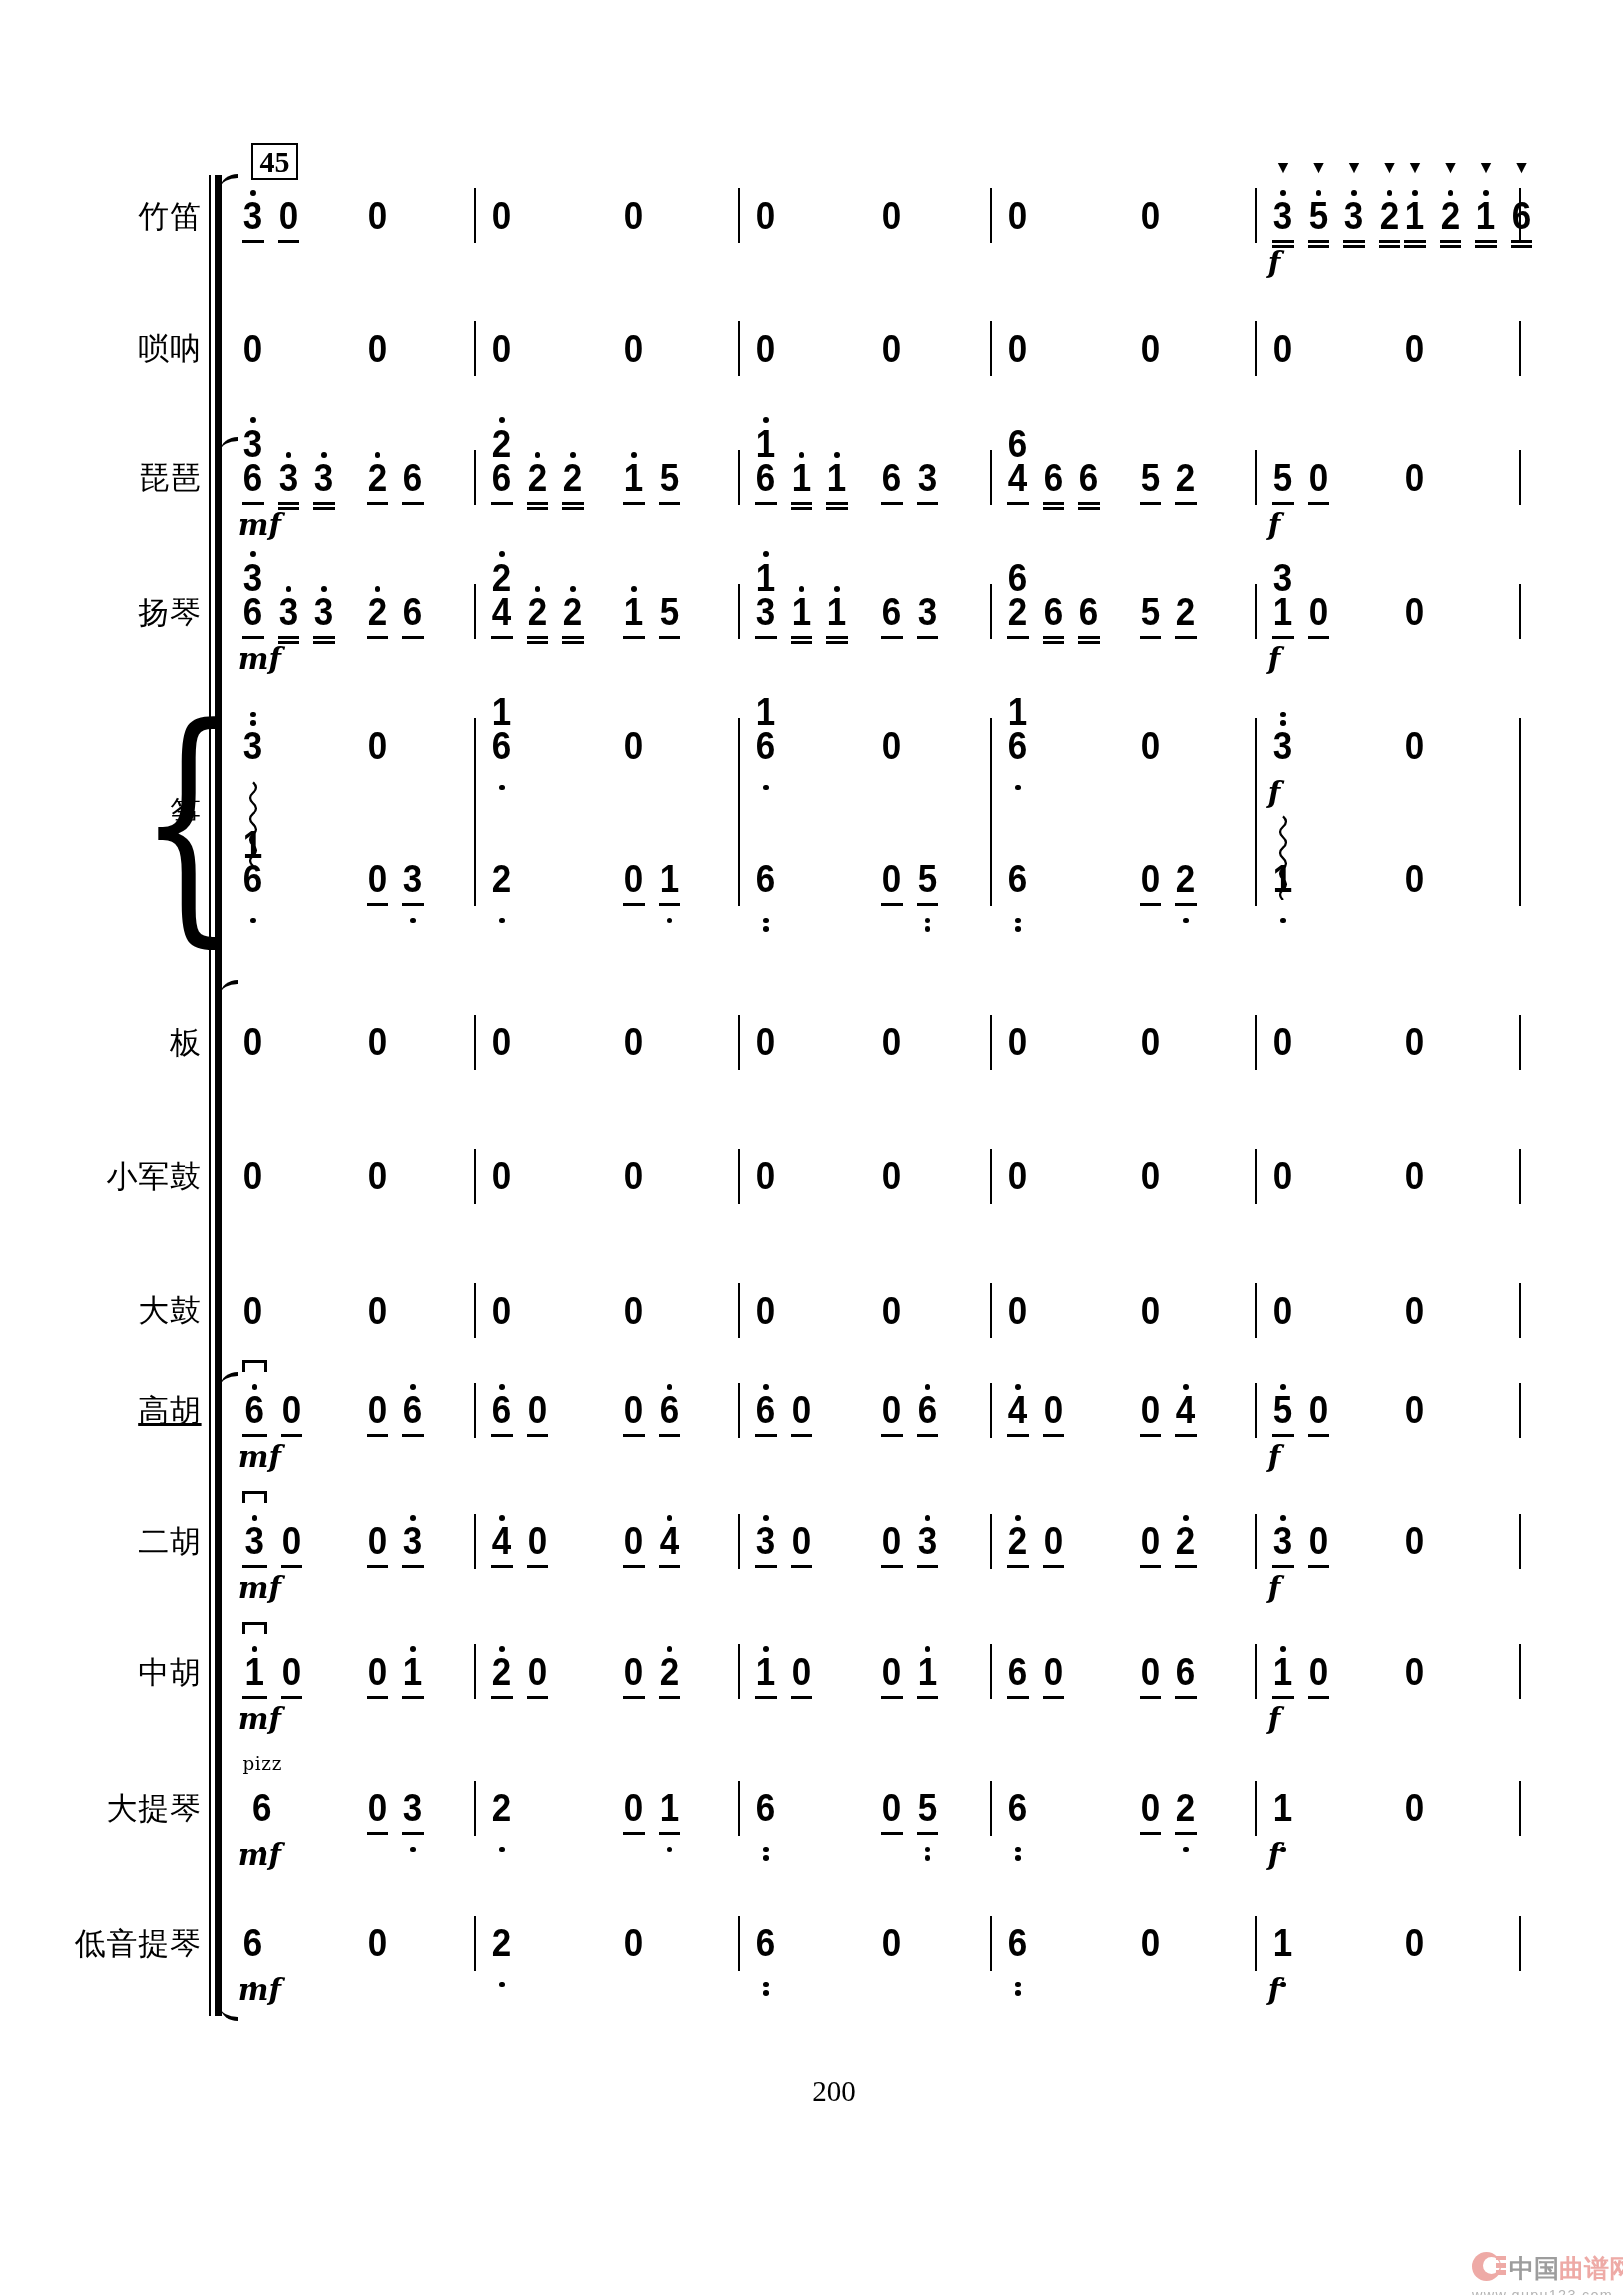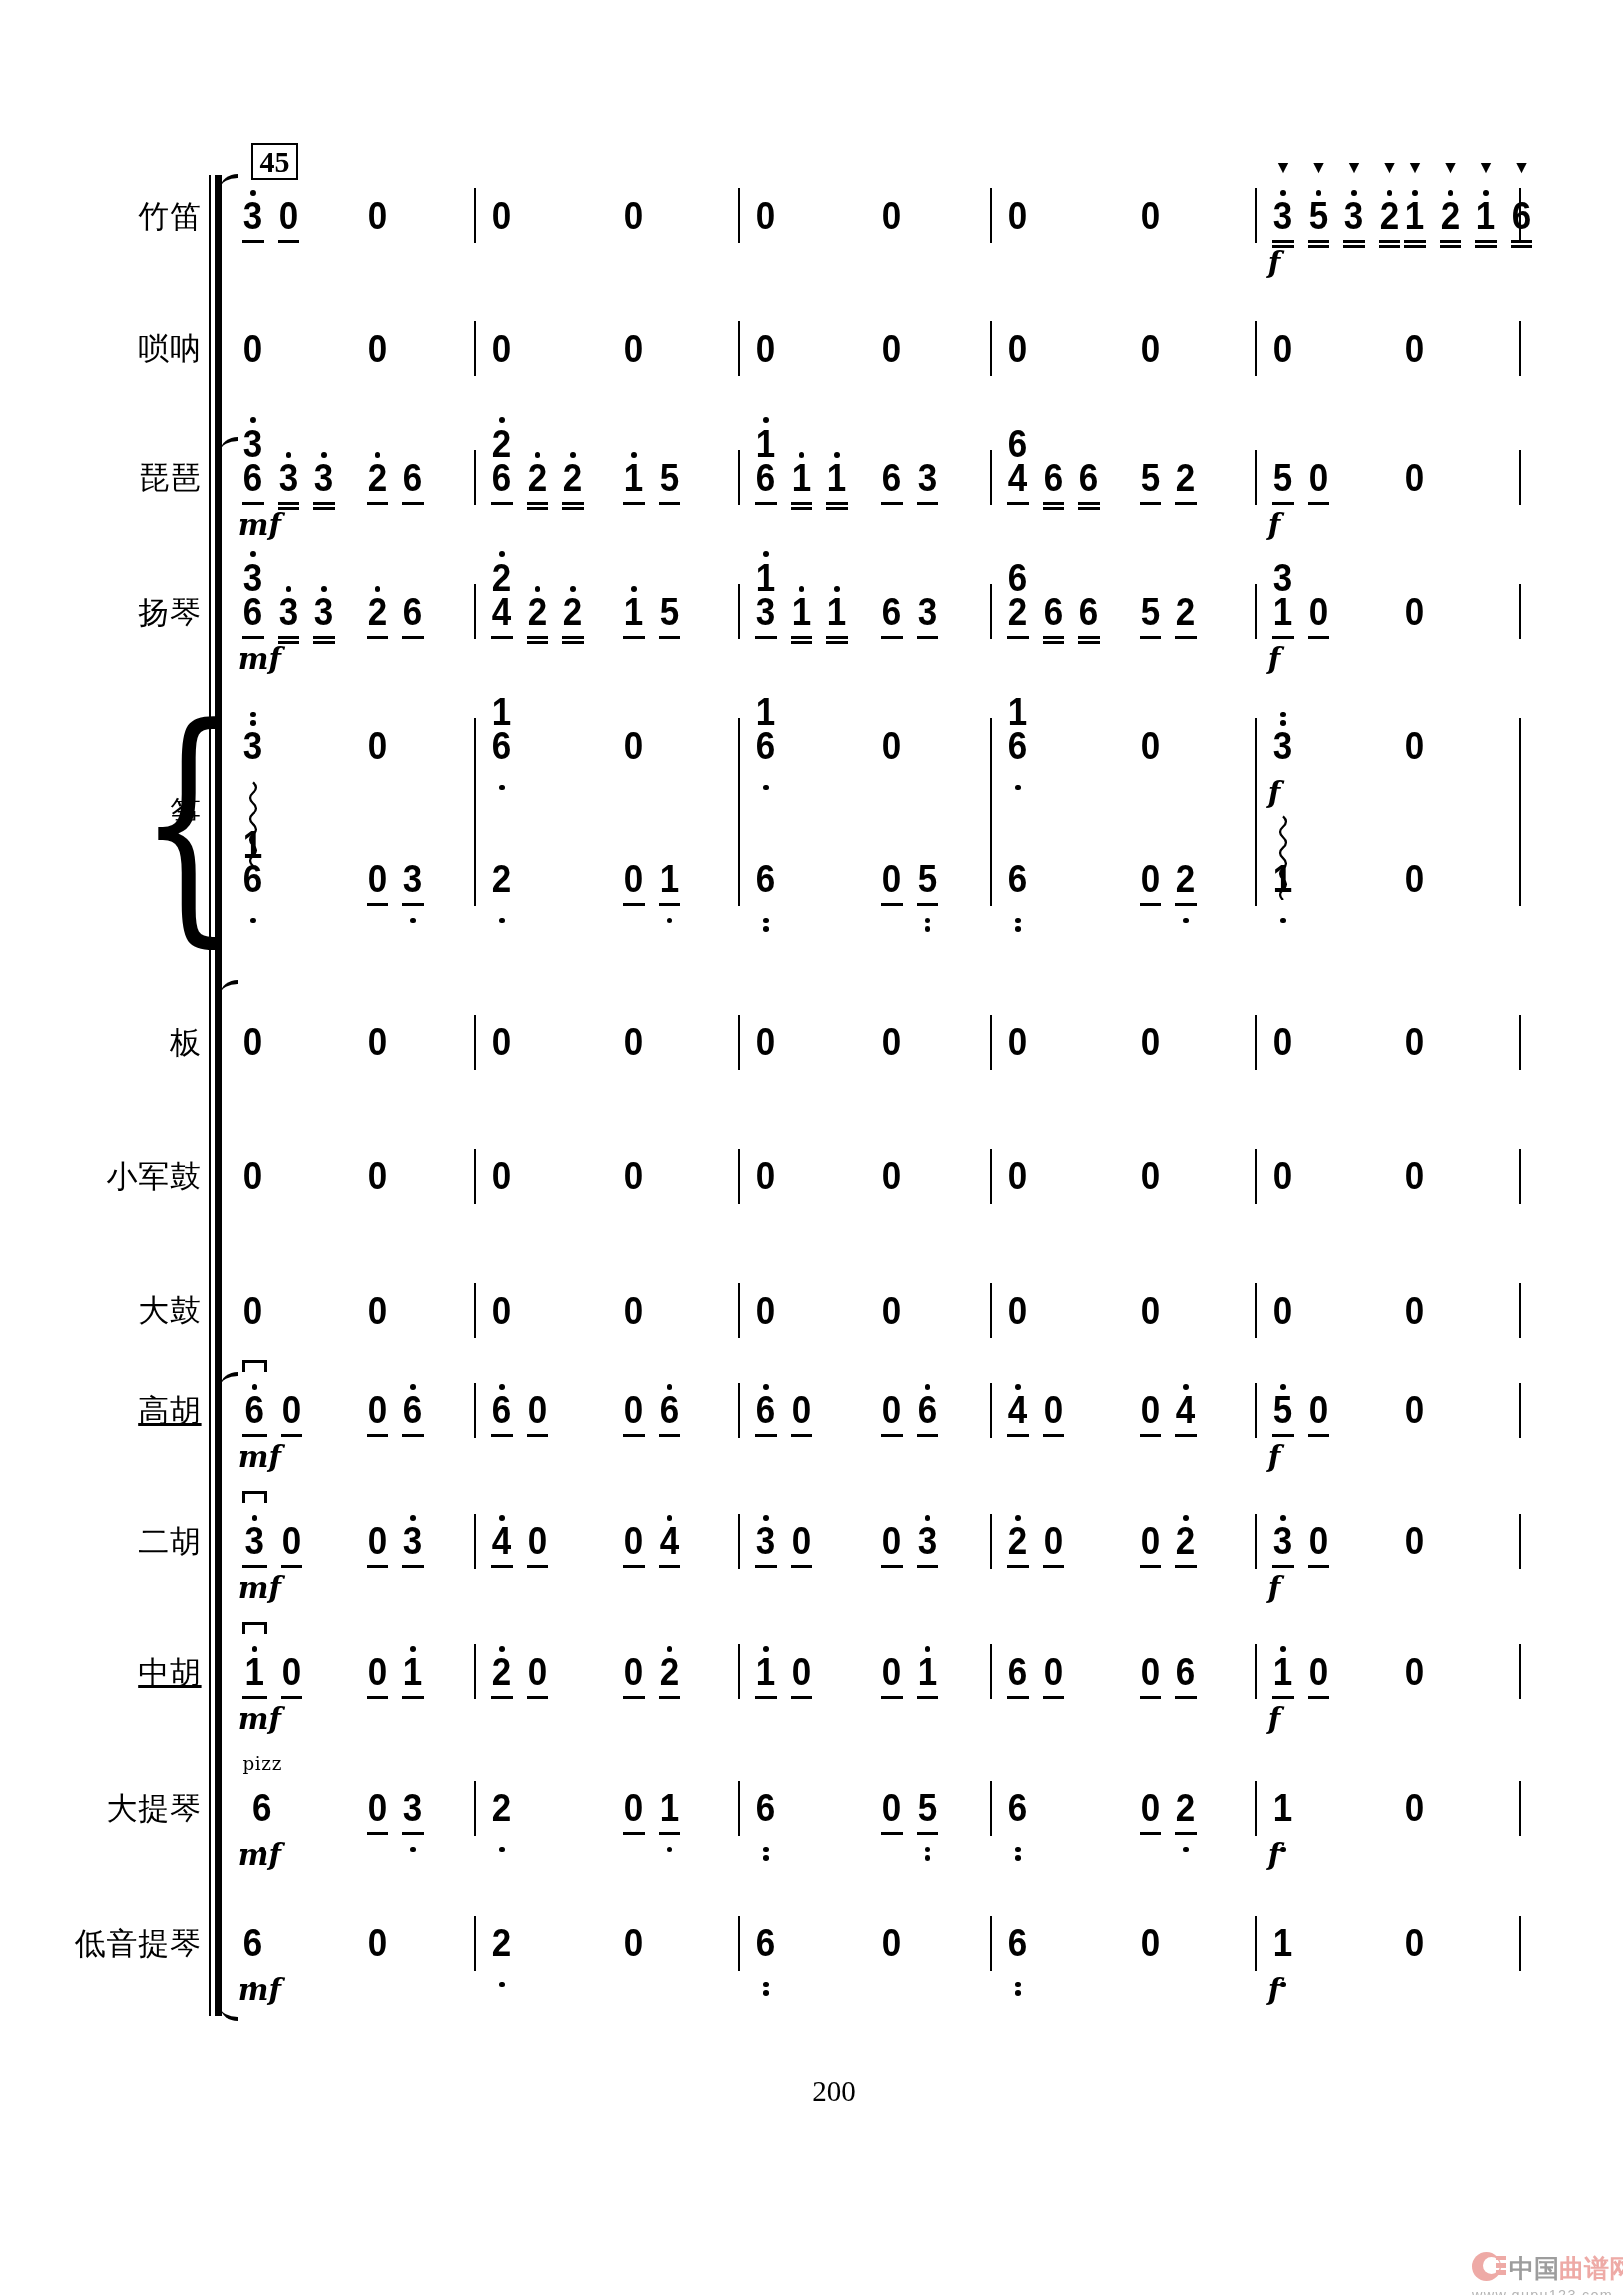--- a/index.html
+++ b/index.html
@@ -2079,21 +2079,21 @@
             <div class="slot-db"></div>
           </div>
         </div>
       </div>
     </div>
     <div class="bar" style="left: 474px; top: 1514px; height: 55px;"></div>
     <div class="bar" style="left: 738px; top: 1514px; height: 55px;"></div>
     <div class="bar" style="left: 990px; top: 1514px; height: 55px;"></div>
     <div class="bar" style="left: 1255px; top: 1514px; height: 55px;"></div>
     <div class="bar" style="left: 1519px; top: 1514px; height: 55px;"></div>
-    <div class="ilabel" style="top: 1654px; text-decoration: underline;">中胡</div>
+    <div class="ilabel" style="top: 1654px;">中胡</div>
     <div class="srow" style="top: 1610px;">
       <div class="measure" style="width: 249px;">
         <div class="beat">
           <div class="note">
             <div class="slot-mark">
               <div class="bow"></div>
             </div>
             <div class="slot-da">
               <div class="dot"></div>
             </div>

